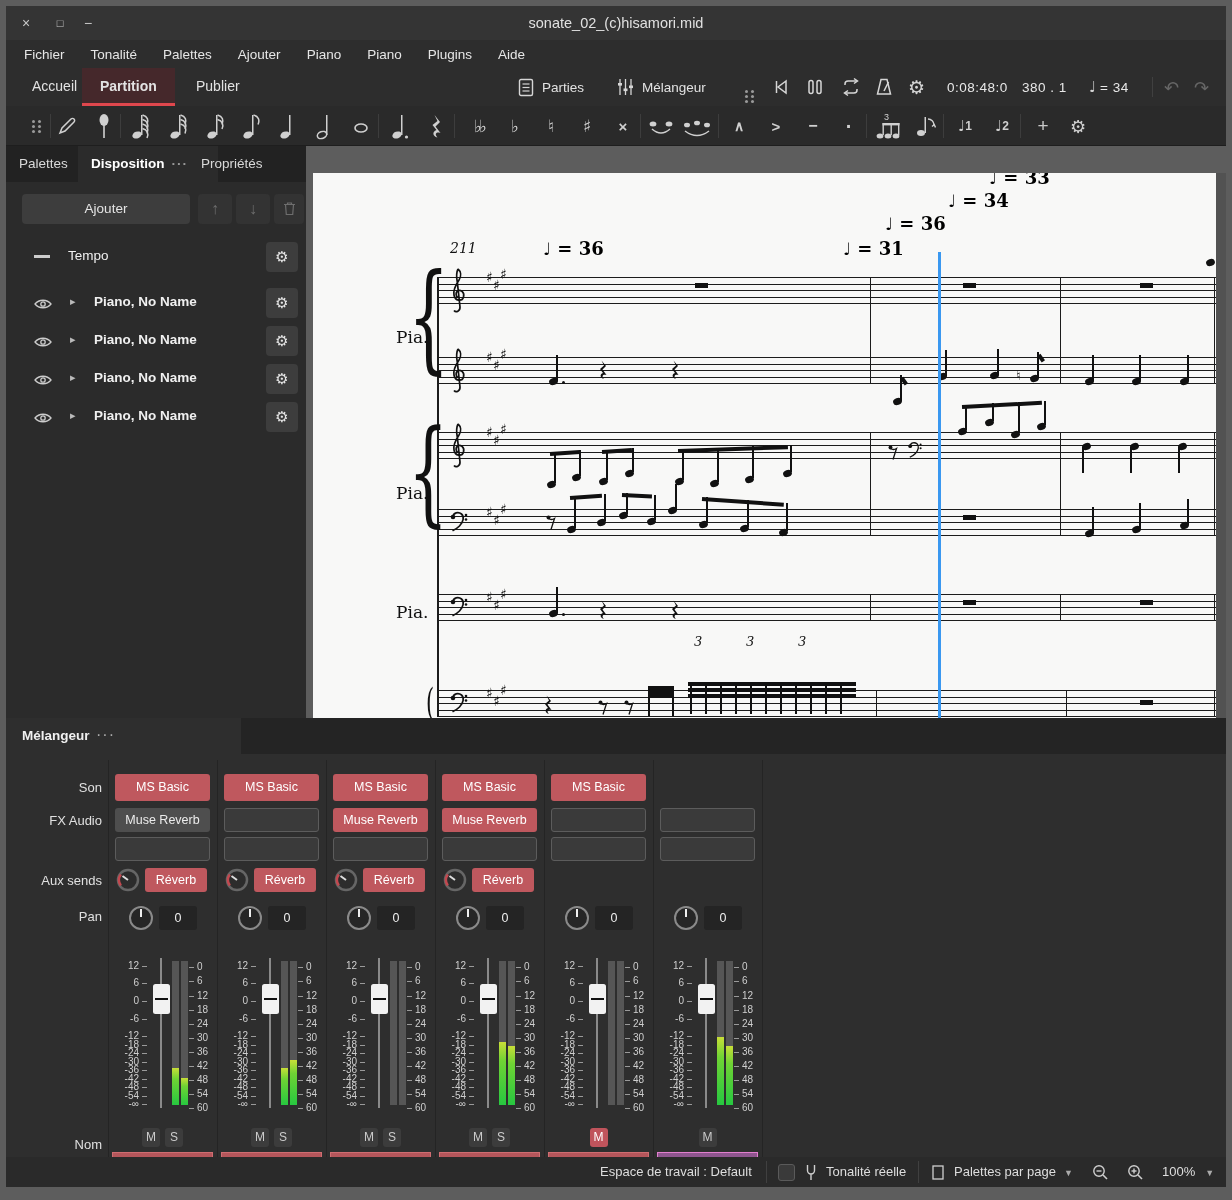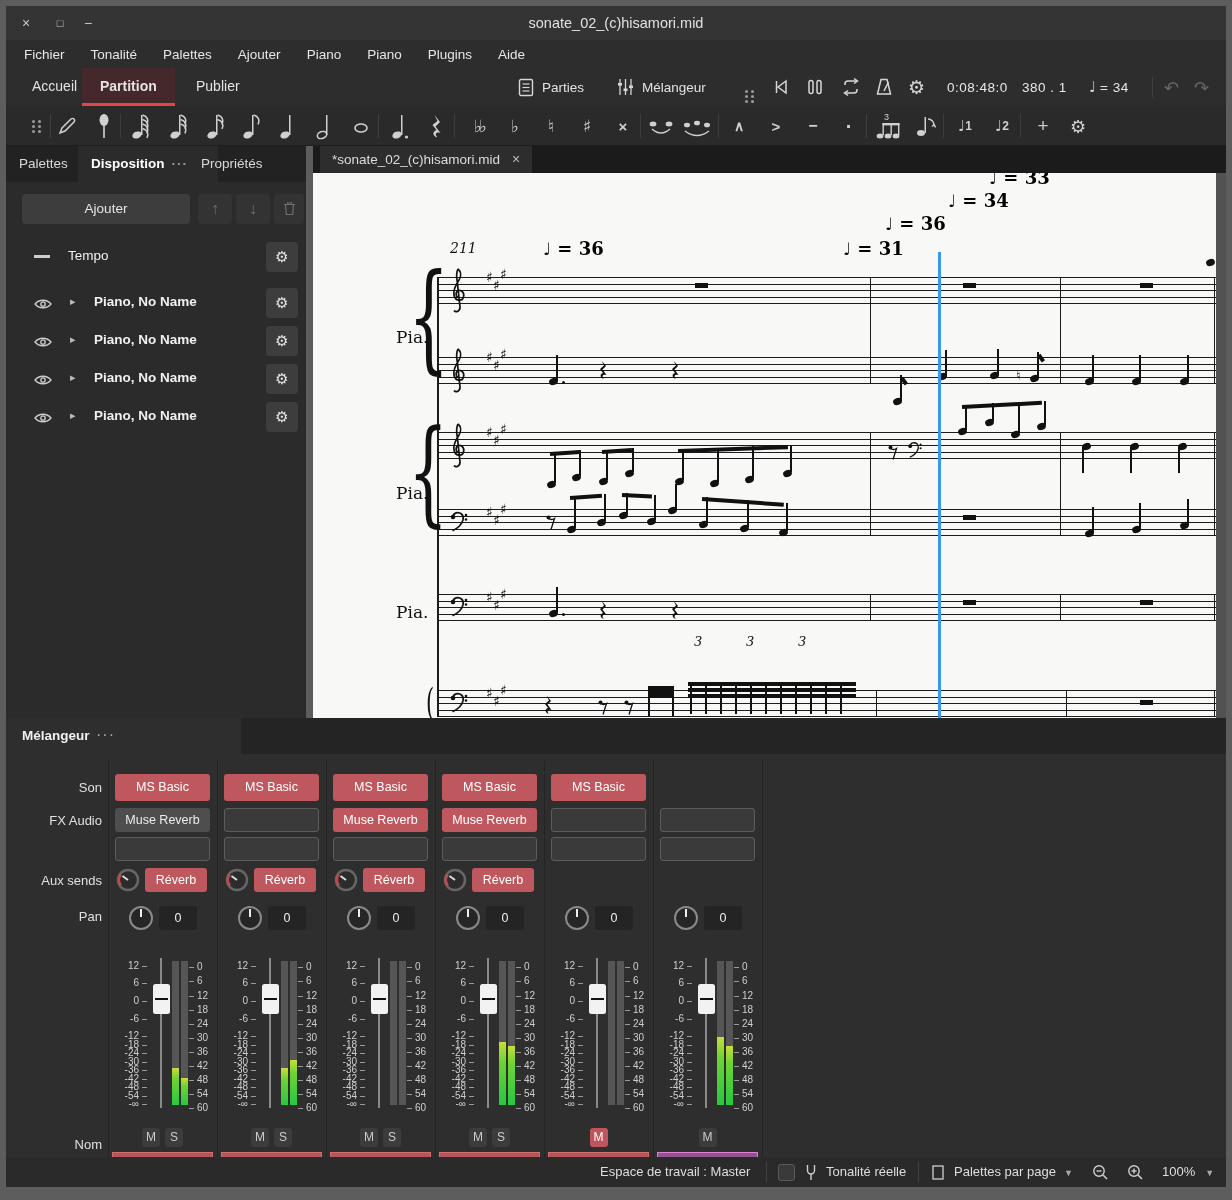--- a/index.html
+++ b/index.html
@@ -399,23 +399,20 @@
               <path d="M1 6 C5 1 13 1 17 6 C13 11 5 11 1 6 Z" fill="none" stroke="#cccccc" stroke-width="1.3"></path>
               <circle cx="9" cy="6" r="2.2" fill="none" stroke="#cccccc" stroke-width="1.3"></circle>
             </svg></div>
           <div class="caret">▸</div>
           <div class="lbl">Piano, No Name</div>
           <div class="btn lp-gear"><span style="font-family:'DejaVu Sans',sans-serif;">⚙</span></div>
         </div>
       </div>
   </div>
 
-  <div class="abs" id="score-tabbar">
-    <div id="score-tab"><span>*sonate_02_(c)hisamori.mid</span><span class="x">×</span></div>
-  </div>
   <div class="abs" id="page">
       <div class="sline" style="left: 124px; top: 104px; width: 779px;"></div>
       <div class="sline" style="left: 124px; top: 110.5px; width: 779px;"></div>
       <div class="sline" style="left: 124px; top: 117px; width: 779px;"></div>
       <div class="sline" style="left: 124px; top: 123.5px; width: 779px;"></div>
       <div class="sline" style="left: 124px; top: 130px; width: 779px;"></div>
       <div class="sline" style="left: 124px; top: 184px; width: 779px;"></div>
       <div class="sline" style="left: 124px; top: 190.5px; width: 779px;"></div>
       <div class="sline" style="left: 124px; top: 197px; width: 779px;"></div>
       <div class="sline" style="left: 124px; top: 203.5px; width: 779px;"></div>
@@ -964,21 +961,21 @@
         <div class="mtrack" style="left: 59px; top: 201px; height: 144px;"></div>
         <div class="mtrack" style="left: 68px; top: 201px; height: 144px;"></div>
         <div class="mfill" style="left: 59px; top: 277.32px; height: 67.68px;"></div>
         <div class="mfill" style="left: 68px; top: 285.96px; height: 59.04px;"></div>
         <div class="msbtn" style="left: 40.5px; top: 368px;">M</div>
         <div class="plate purple" style="left: -1px; top: 392px; width: 101px;">Master</div>
       </div>
     </div>
 
   <div class="abs" id="statusbar">
-    <div class="sb" style="left:594px;">Espace de travail : Master</div>
+    <div class="sb" style="left:594px;">Espace de travail : Default</div>
     <div class="vsep" style="left:760px; top:4px; height:22px;"></div>
     <div class="chk" style="left:772px;"></div>
     <svg class="sb" style="left:798px; top:7px;" width="14" height="17" viewBox="0 0 14 17">
         <path d="M3.5 1 v5.5 a3.5 3.5 0 0 0 7 0 V1 M7 10 v6" fill="none" stroke="#cfcfcf" stroke-width="1.4"></path>
       </svg>
     <div class="sb" style="left:820px;">Tonalité réelle</div>
     <div class="vsep" style="left:912px; top:4px; height:22px;"></div>
     <svg class="sb" style="left:926px; top:8px;" width="12" height="15" viewBox="0 0 12 15">
         <rect x="1" y="1" width="10" height="13" fill="none" stroke="#cfcfcf" stroke-width="1.3"></rect>
       </svg>

